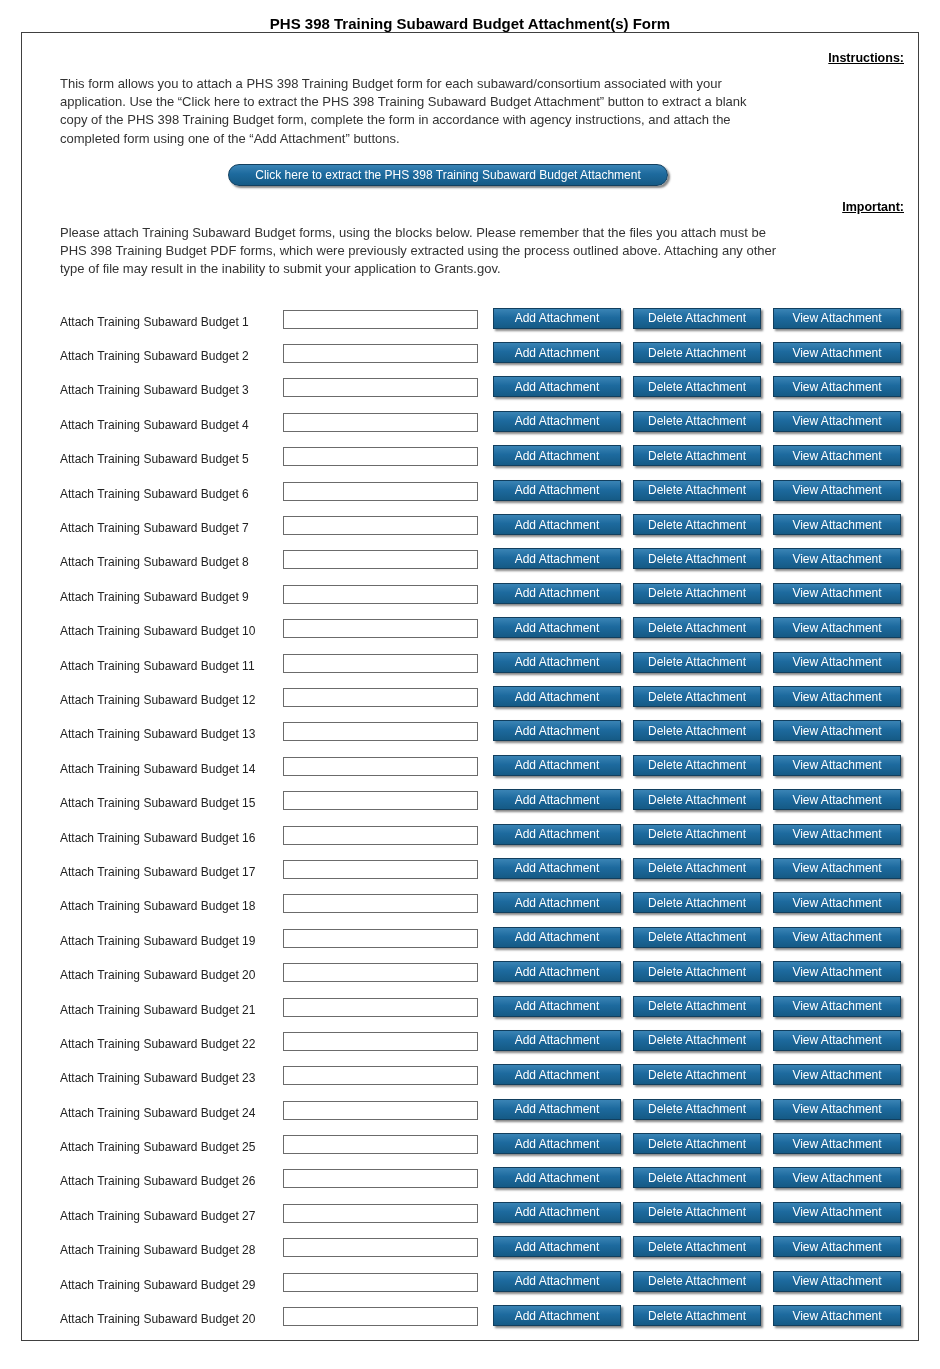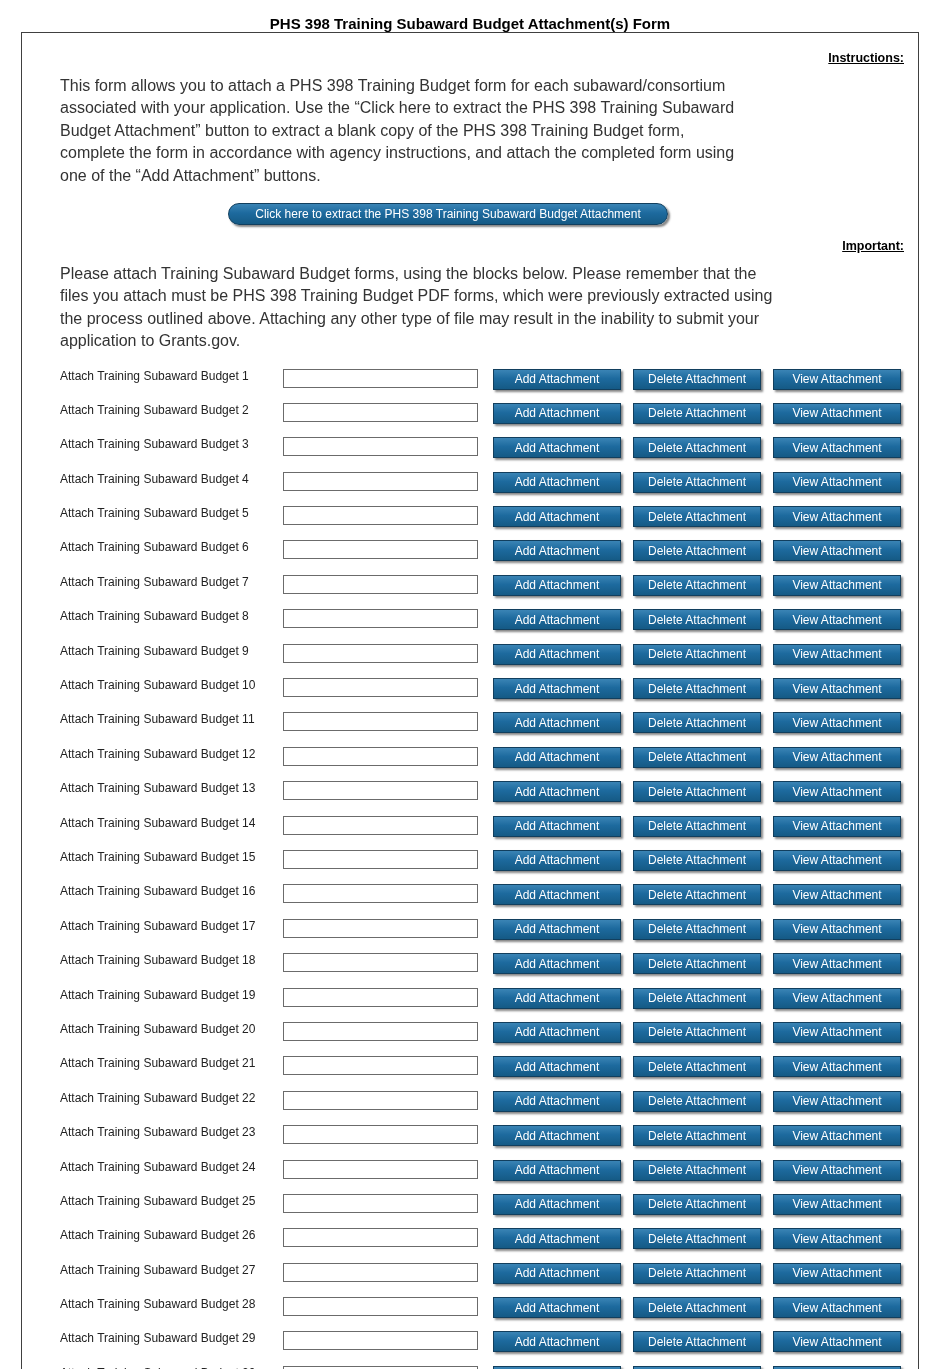--- a/index.html
+++ b/index.html
@@ -37,21 +37,21 @@
 
   .section-heading {
     font-size: 12.5px;
     font-weight: bold;
     text-decoration: underline;
     color: #000000;
     margin: 6px 0 10px 0;
     text-align: right;
   }
   .body-text {
-    font-size: 16px;
+    font-size: 13px;
     line-height: 1.4;
     color: #333333;
     margin: 0 0 12px 0;
   }
   .instructions-body { width: 692px; }
   .important-body { width: 724px; }
 
   .btn {
     background: linear-gradient(to bottom, #3a84b5 0%, #1d6a9e 45%, #155a85 100%);
     color: #ffffff;
@@ -67,21 +67,21 @@
     display: block;
     margin: 16px 0 14px 168px;
     width: 440px;
     height: 22px;
     border-radius: 11px;
   }
 
   .rows { margin-top: 16px; }
   .row {
     display: flex;
-    align-items: flex-start;
+    align-items: flex-end;
     height: 34.4px;
   }
   .row-label {
     width: 223px;
     font-size: 12px;
     color: #222222;
     flex-shrink: 0;
   }
   .row-input {
     width: 195px;

